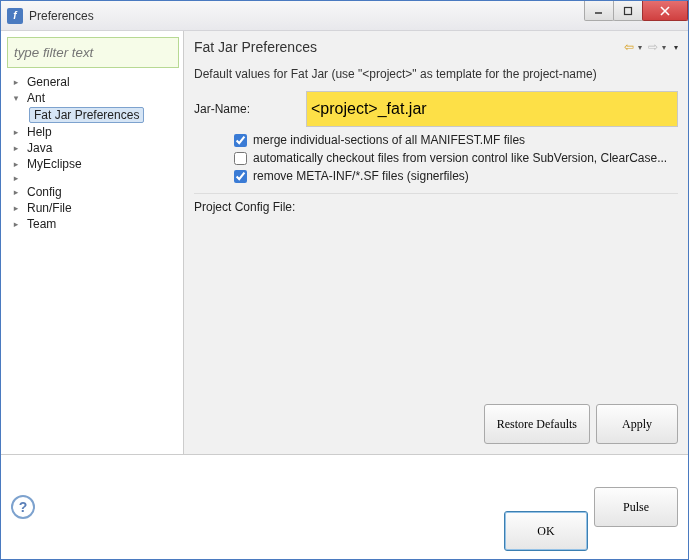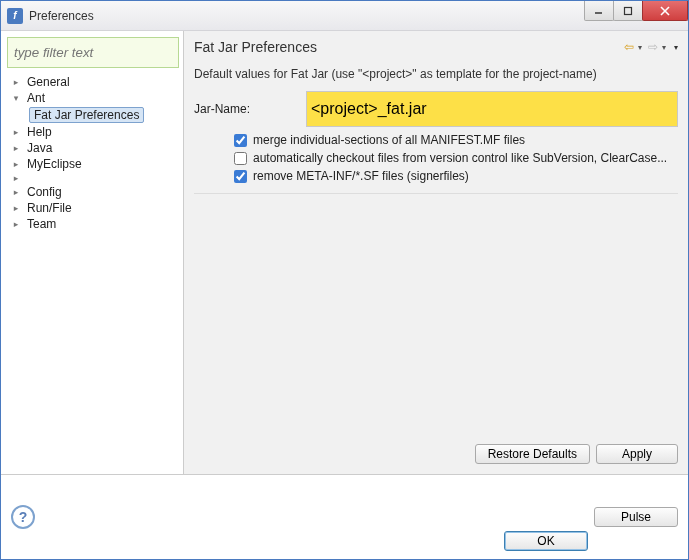--- a/index.html
+++ b/index.html
@@ -36,21 +36,21 @@
   .panel-body { flex: 1; padding: 0 10px; display: flex; flex-direction: column; }
   .desc { margin: 6px 0 10px 0; color: #333; }
   .formrow { display: flex; align-items: center; margin-bottom: 6px; }
   .formrow .lbl { width: 112px; }
   .formrow input[type=text] { flex: 1; height: 36px; border: 1px solid #c8c8c8; padding: 2px 4px; background: #fde047; font-family: inherit; font-size: 16px; }
   .chkrow { display: flex; align-items: center; margin-bottom: 4px; padding-left: 40px; }
   .chkrow input { margin: 0 6px 0 0; accent-color: #3a7bd5; }
   .separator { border-top: 1px solid #ddd; margin: 6px 0; }
   
   .panel-foot-inner { margin-top: auto; display: flex; justify-content: flex-end; gap: 6px; padding: 8px 0 10px 0; }
-  .btn { min-width: 82px; height: 20px; border: 1px solid #a9a9a9; background: linear-gradient(#fdfdfd,#e6e6e6); border-radius: 3px; padding: 0 12px; font-family: Liberation Sans, sans-serif; font-size: 12px; cursor: default; }
+  .btn { min-width: 82px; height: 40px; border: 1px solid #a9a9a9; background: linear-gradient(#fdfdfd,#e6e6e6); border-radius: 3px; padding: 0 12px; font-family: Liberation Serif, serif; font-size: 12px; cursor: default; }
   .btn.primary { border-color: #3c7fb1; box-shadow: 0 0 0 1px #93c1e6 inset; margin-top: 48px; }
   
   .footer { border-top: 1px solid #ccc; padding: 8px 10px; display: flex; align-items: center; }
   .helpicon { width: 24px; height: 24px; border: 2px solid #7da2ce; border-radius: 50%; display: flex; align-items: center; justify-content: center; color: #5a7fb8; font-size: 14px; font-weight: bold; }
   .footer .spacer { flex: 1; }
   .footer .btn { margin-left: 6px; min-width: 84px; }
 </style>
 </head>
 <body>
 
@@ -152,20 +152,21 @@
           <label for="c3" style="white-space:nowrap;overflow:hidden;text-overflow:ellipsis;max-width:440px;">automatically checkout files from version control like SubVersion, ClearCase...</label>
         </div>
         <div class="chkrow">
           <input type="checkbox" id="c2" checked="" style="">
           <label for="c2">remove META-INF/*.SF files (signerfiles)</label>
         </div>
 
         <div class="separator"></div>
 
         <div class="formrow">
+          <span class="lbl">Project Config File:</span>
         </div>
 
         <div class="panel-foot-inner">
           <button class="btn">Restore Defaults</button>
           <button class="btn">Apply</button>
         </div>
       </div>
     </div>
 
   </div>

